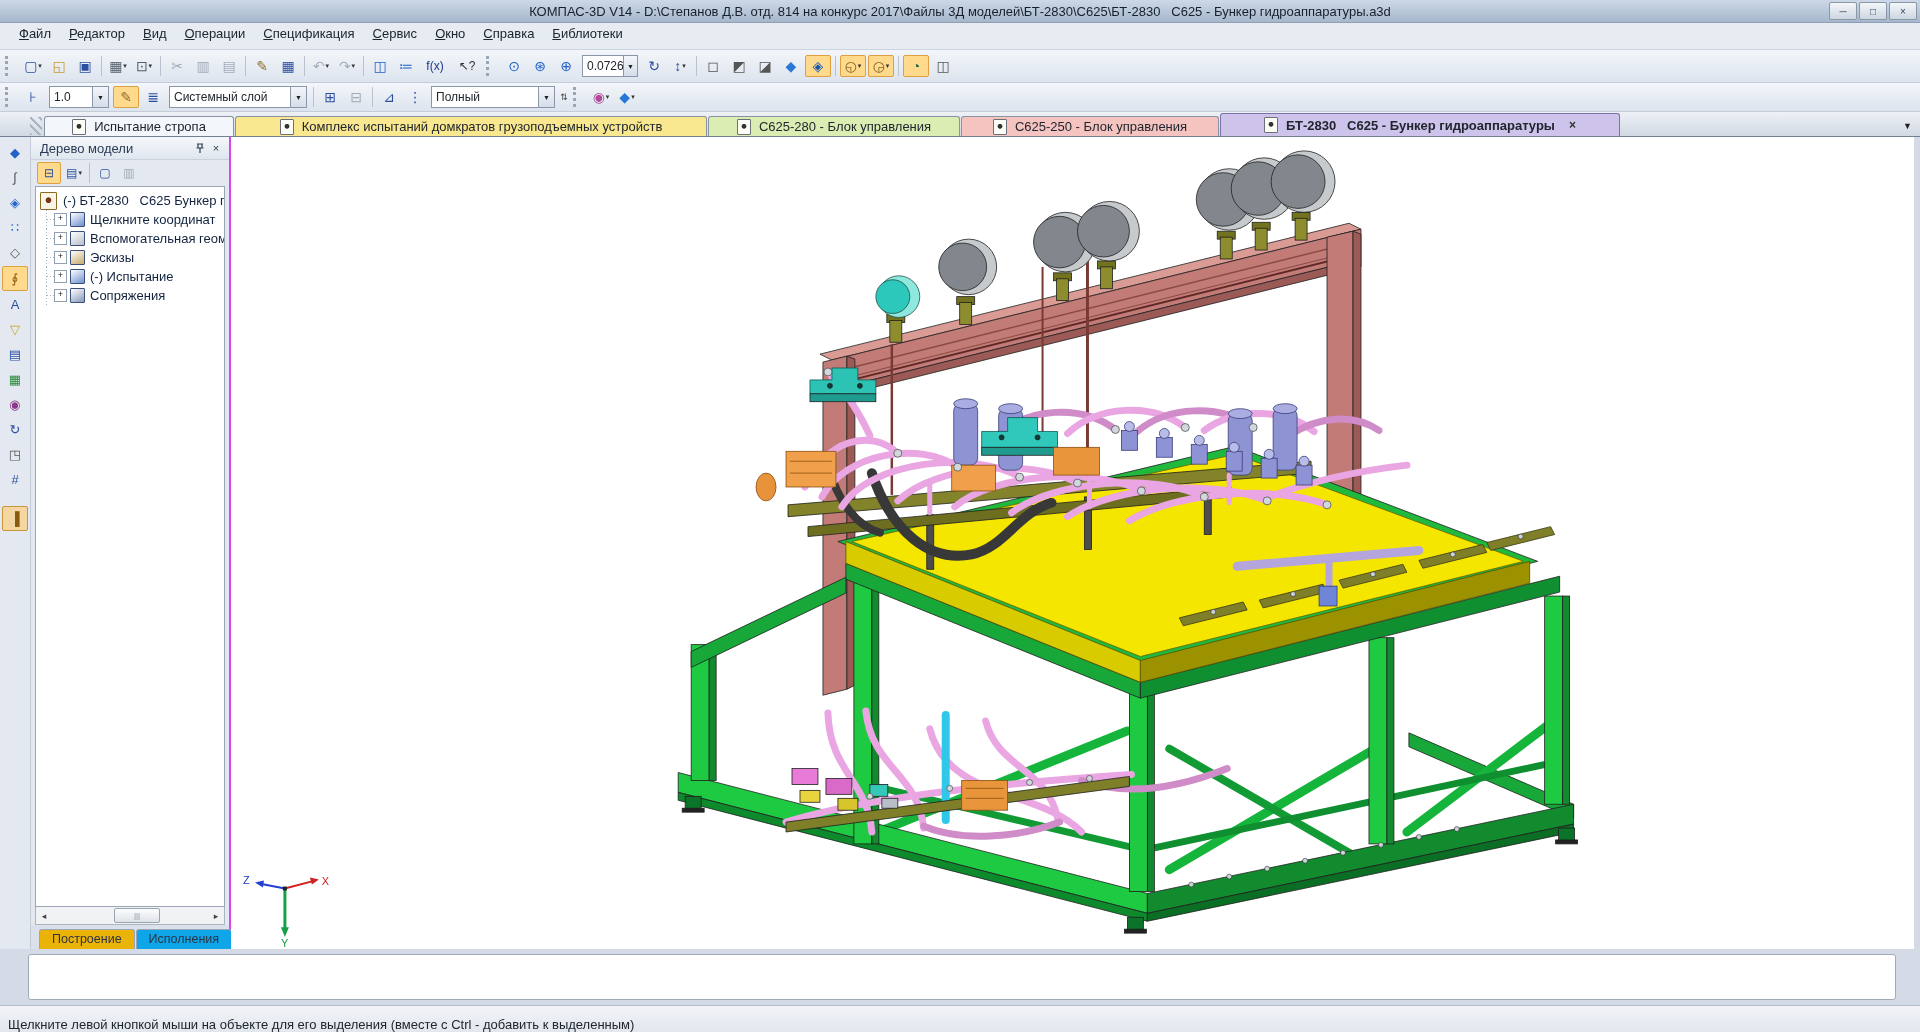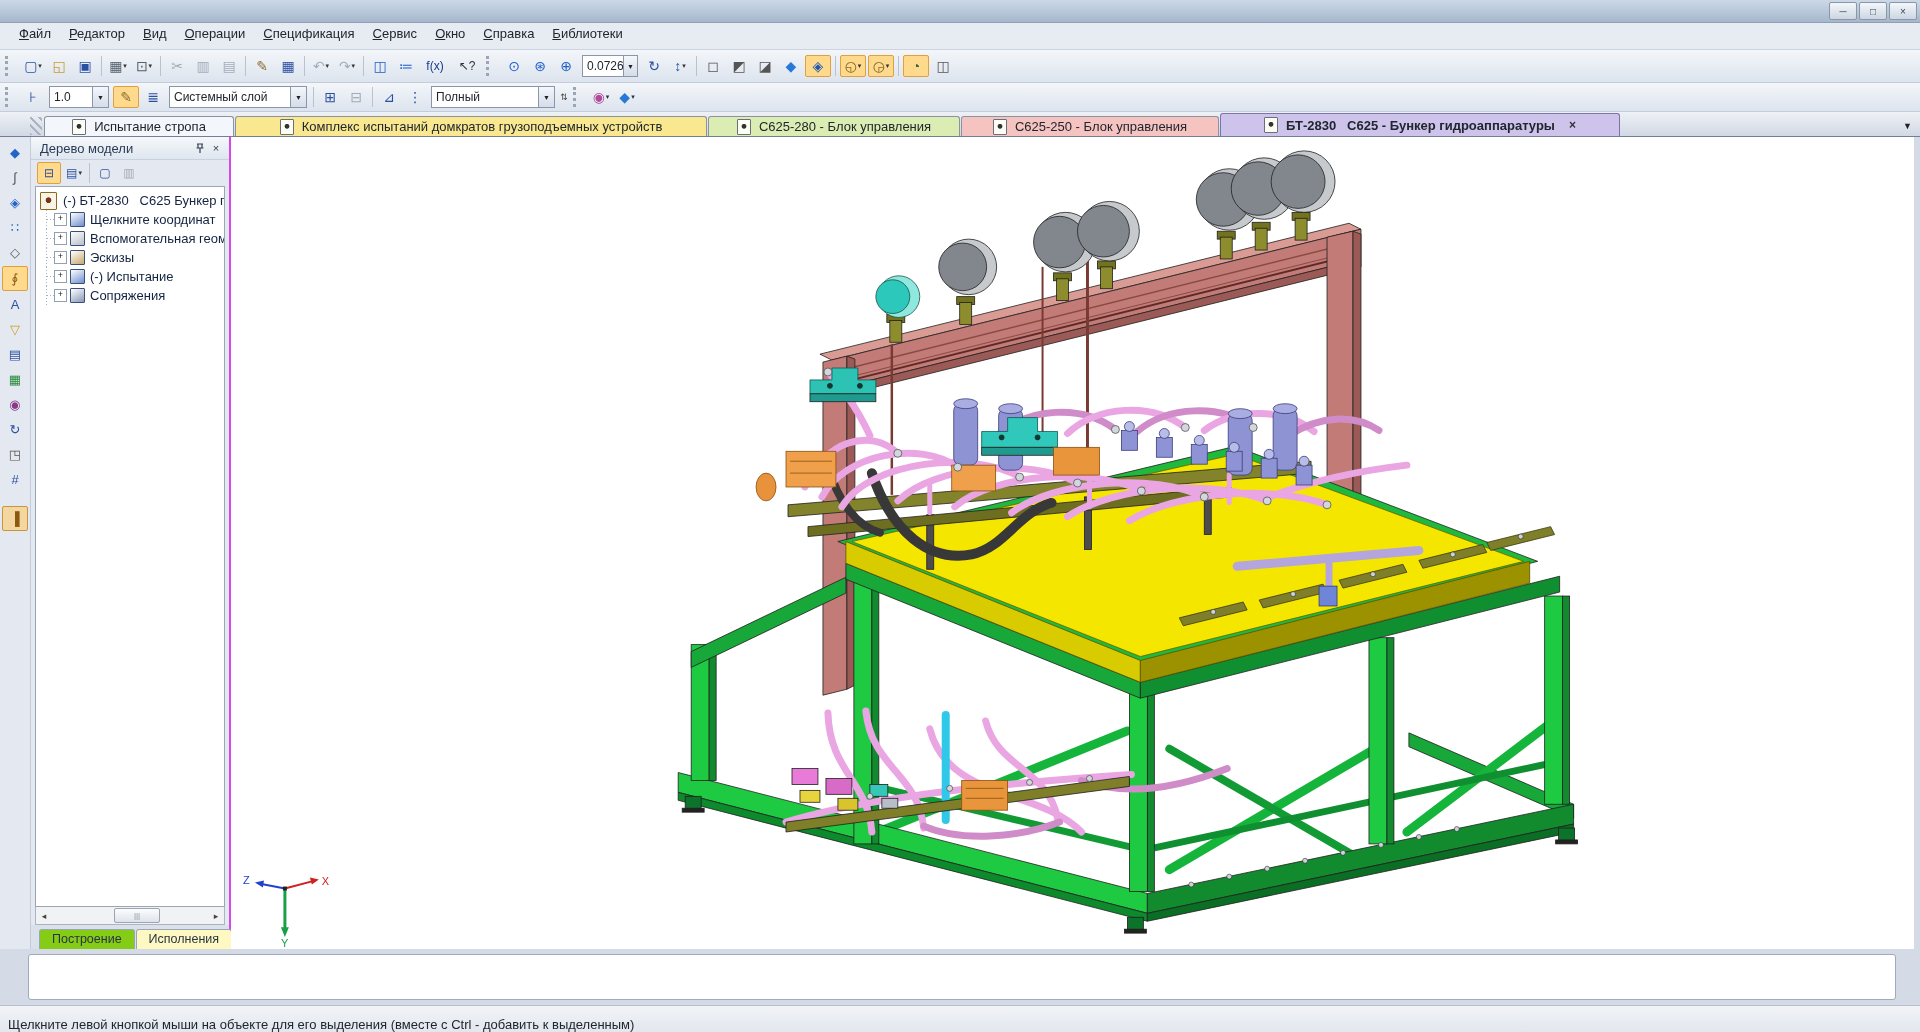--- a/index.html
+++ b/index.html
@@ -80,35 +80,36 @@
   .tico{width:13px;height:13px;flex:none;margin-right:5px;border:1px solid #39507a;border-radius:1px}
   .tico.root{width:15px;height:16px;border:1px solid #8a6a20;background:#f8f4e6;
     background-image:radial-gradient(circle at 50% 45%,#7a3418 2.5px,rgba(0,0,0,0) 3.2px);margin-right:6px}
   .hscroll{height:17px;flex:none;margin:0 4px;background:#f1f2f4;border:1px solid #aab4c2;border-top:none;
     display:flex;align-items:center;justify-content:space-between;font-size:9px;color:#444}
   .hs-btn{width:16px;text-align:center}
   .hs-thumb{width:44px;height:13px;background:linear-gradient(#fcfdfe,#dfe3e9);border:1px solid #9aa4b2;
     border-radius:2px;font-size:8px;color:#8a94a2;display:flex;align-items:center;justify-content:center;margin-left:14px}
   .btabs{height:24px;flex:none;display:flex;align-items:flex-end;padding-left:8px;background:#dbe1ea;gap:1px}
   .btab{font-size:12.5px;padding:2px 12px 3px;border:1px solid #9aa5b5;border-bottom:none;
-    border-radius:3px 3px 0 0;background:#fef9c3;color:#2a3442}
-  .btab.active{background:#84cc16}
+    border-radius:3px 3px 0 0;background:#0ea5e9;color:#2a3442}
+  .btab.active{background:#eab308}
   
   .viewport{flex:1;background:#fff;position:relative;border-top:1px solid #fff}
   .viewport svg{position:absolute;inset:0;width:100%;height:100%}
   
   .bottomchrome{height:56px;flex:none;display:flex;align-items:center;padding:0 24px 0 28px}
   .propbar{flex:1;height:44px;background:#fff;border:1px solid #a0aab8;border-radius:3px}
   .statusbar{height:26px;flex:none;background:linear-gradient(#f2f4f7,#e2e7ee);
     border-top:1px solid #b6c0cc;display:flex;align-items:flex-end;padding-left:8px;font-size:13px;color:#20262e}
 </style>
 </head>
 <body>
 
 <div class="titlebar">
+  <span>КОМПАС-3D V14 - D:\Степанов Д.В. отд. 814 на конкурс 2017\Файлы 3Д моделей\БТ-2830\С625\БТ-2830   С625 - Бункер гидроаппаратуры.a3d</span>
   <span class="win-controls"><span class="win-btn">─</span><span class="win-btn">□</span><span class="win-btn">×</span></span>
 </div>
 
 <div class="menubar">
     <span class="menu-item"><u>Ф</u>айл</span>
     <span class="menu-item"><u>Р</u>едактор</span>
     <span class="menu-item"><u>В</u>ид</span>
     <span class="menu-item"><u>О</u>перации</span>
     <span class="menu-item"><u>С</u>пецификация</span>
     <span class="menu-item"><u>С</u>ервис</span>

